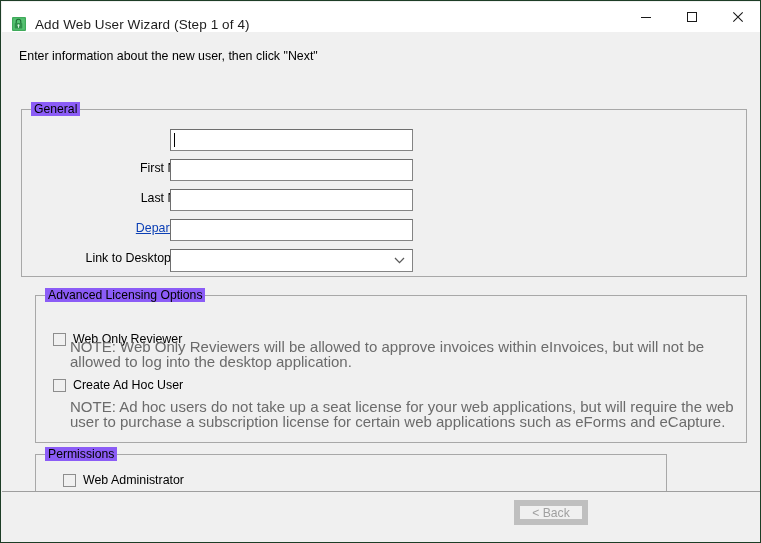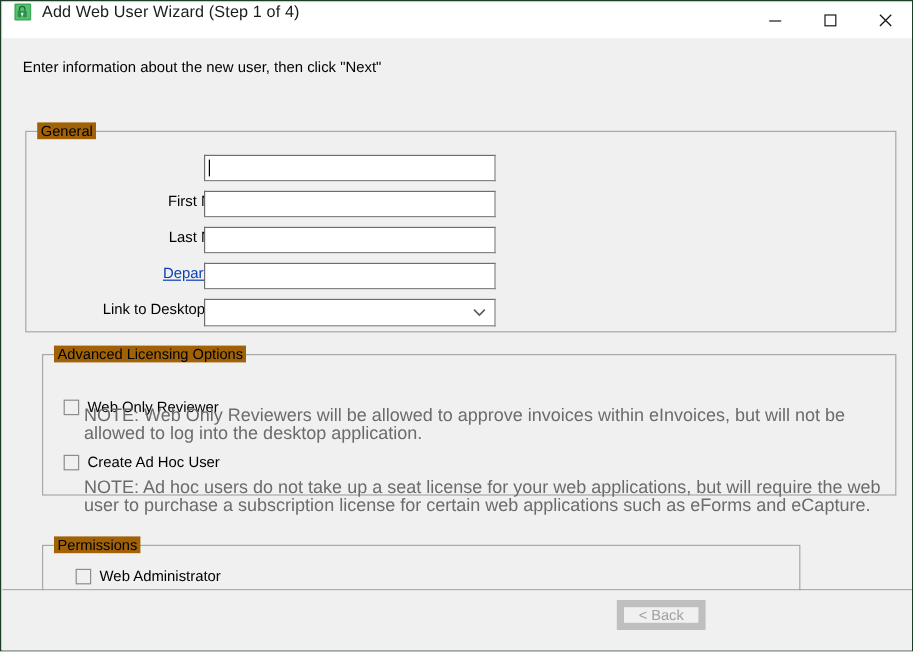--- a/index.html
+++ b/index.html
@@ -23,21 +23,21 @@
   }
 
   
   .titlebar {
     position: absolute;
     left: 1px; top: 1px;
     width: 759px;
     height: 30px;
     background: #ffffff;
     display: flex;
-    align-items: flex-start;
+    align-items: flex-end;
   }
   .title-icon {
     width: 16px;
     height: 16px;
     margin-left: 9px;
     margin-right: 8px;
     position: relative;
     flex: 0 0 auto;
   }
   .title-icon svg { display: block; }
@@ -91,29 +91,29 @@
   .groupbox {
     position: absolute;
     box-sizing: border-box;
     border: 1px solid #a8a8a8;
     background: transparent;
   }
   .groupbox > .gb-title {
     position: absolute;
     top: -8px;
     left: 9px;
-    background: #a16207;
+    background: #8b5cf6;
     padding: 0 3px;
     font-size: 12.2px;
     color: #000000;
     white-space: nowrap;
   }
 
   #gb-general   { left: 19px; top: 77px;  width: 726px; height: 168px; }
-  #gb-advanced  { left: 33px; top: 263px; width: 712px; height: 118px; }
+  #gb-advanced  { left: 33px; top: 263px; width: 712px; height: 148px; }
   #gb-perm      { left: 33px; top: 422px; width: 632px; height: 52px;  }
 
   
   .formrow {
     position: absolute;
     left: 0;
     width: 100%;
     height: 22px;
   }
   .formlabel {

